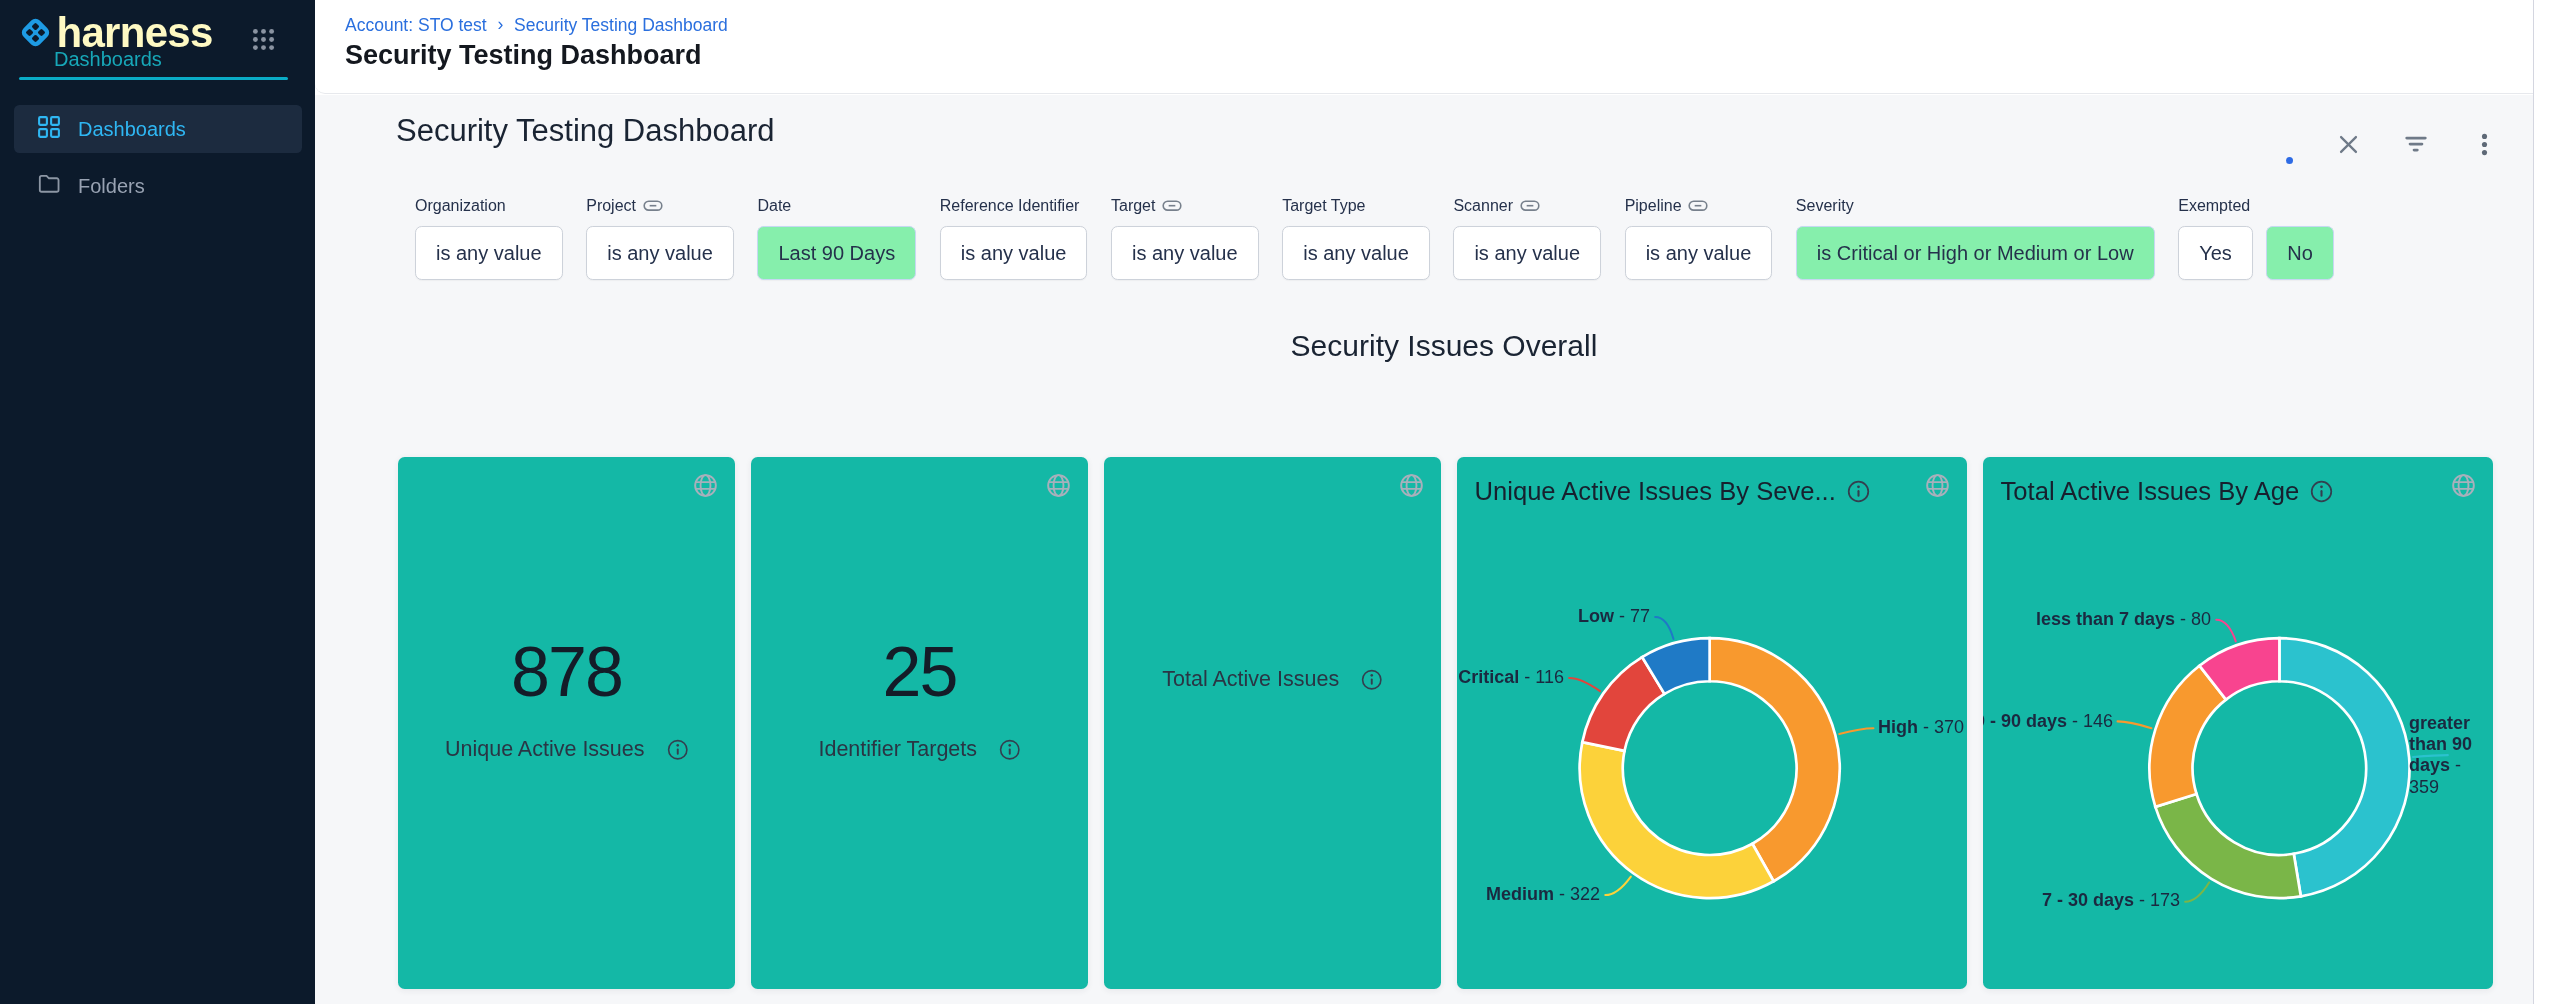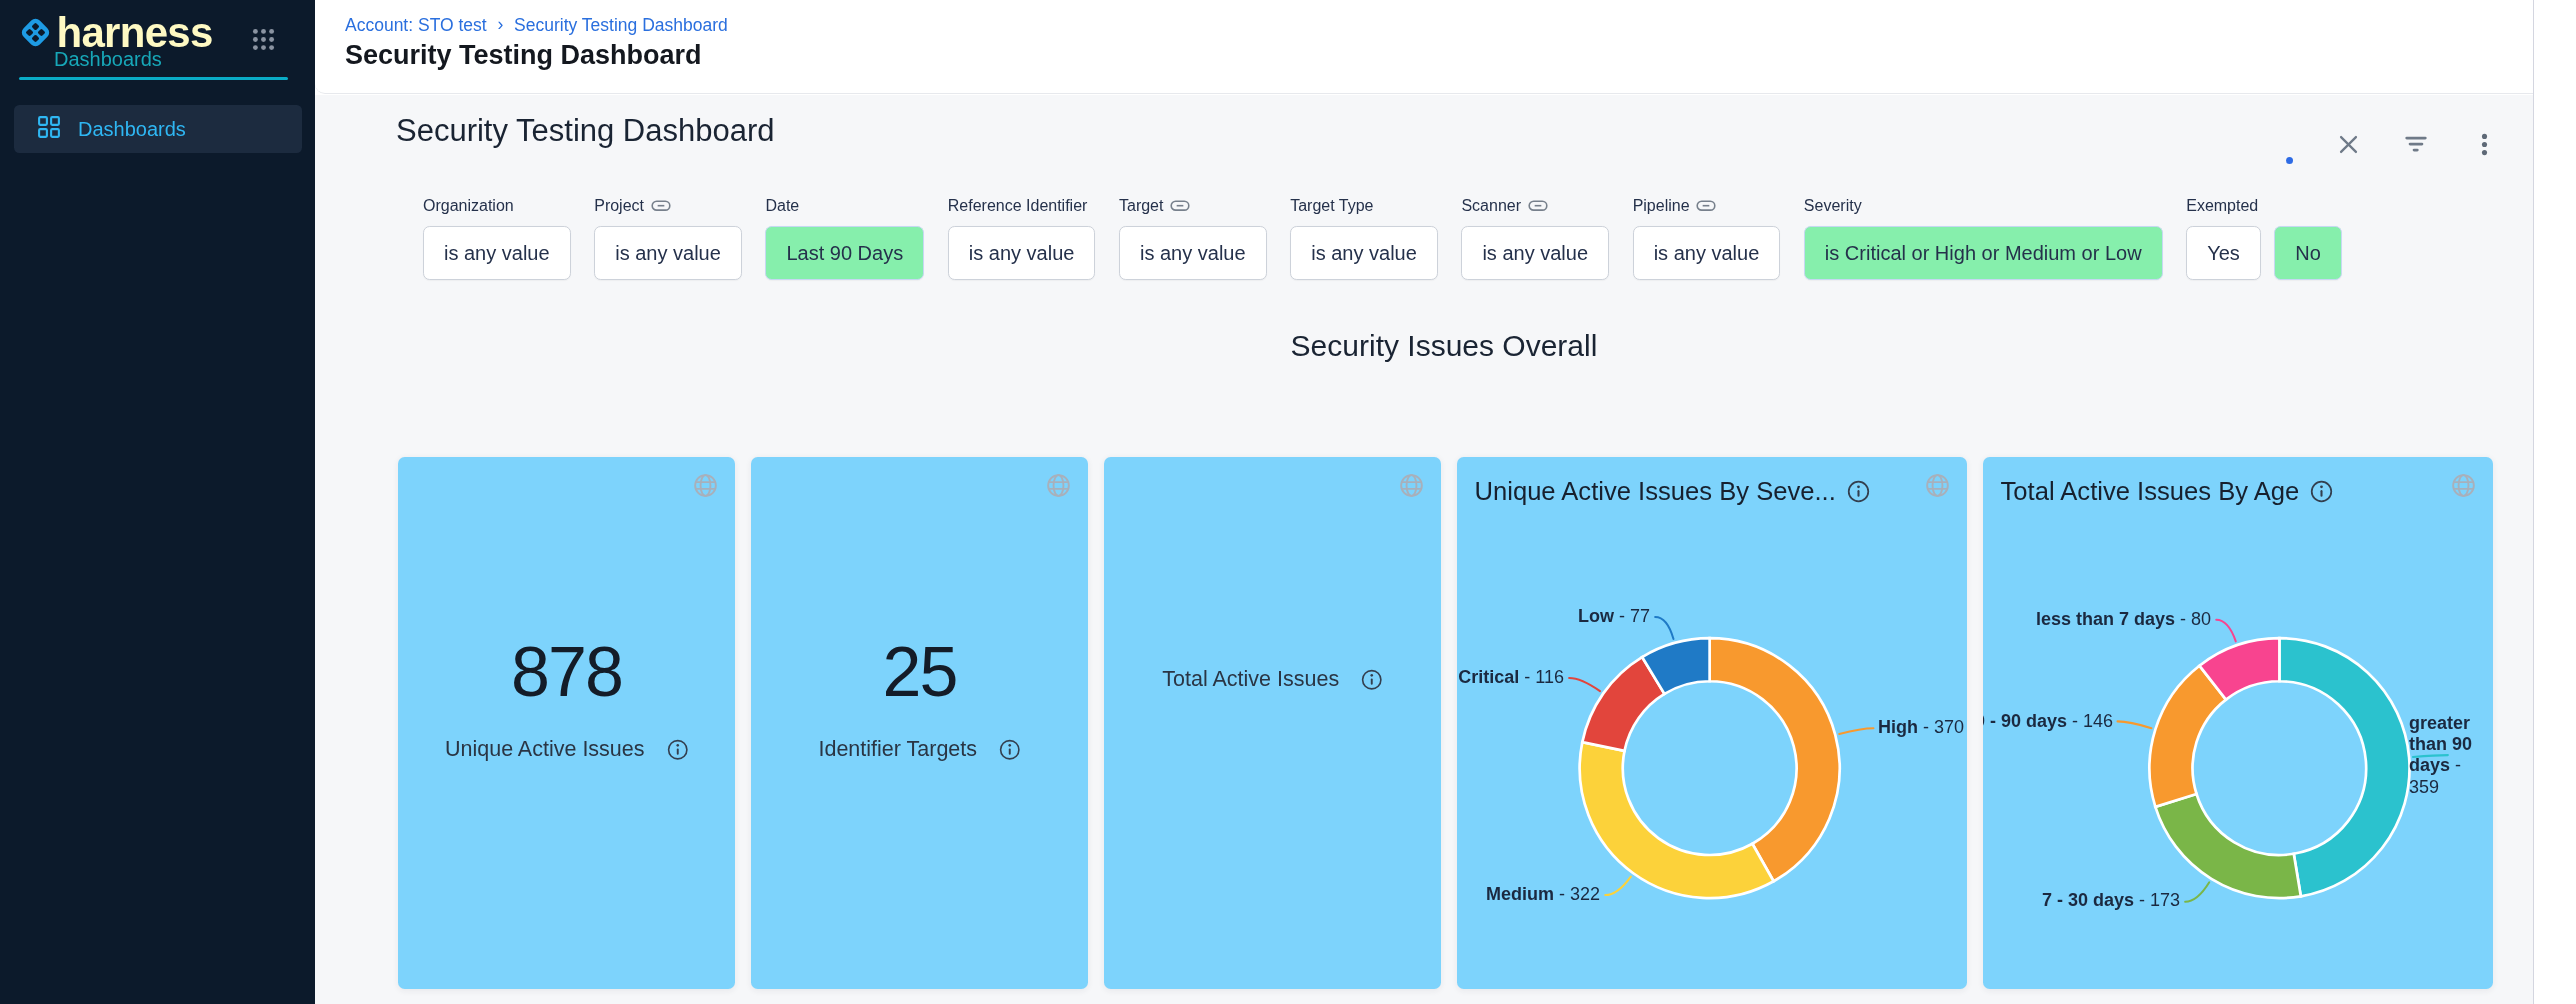--- a/index.html
+++ b/index.html
@@ -27,33 +27,33 @@
   .page-title { position:absolute; left:30px; top:40px; font-size:27px; font-weight:700; color:#14181F; }
 
   
   .panel { position:absolute; left:0; top:95px; right:0; bottom:0; background:#F6F7F9; overflow:hidden; }
   .panel-title { position:absolute; left:81px; top:17.5px; font-size:31px; font-weight:400; color:#1A2433; }
   .panel-actions { position:absolute; right:77px; top:34px; display:flex; gap:38px; }
   .icon-btn { width:30px; height:30px; background:none; border:none; cursor:pointer; display:flex; align-items:center; justify-content:center; }
   .cursor-dot { position:absolute; left:1971px; top:62px; width:7.4px; height:7.4px; border-radius:50%; background:#2E6BE5; }
 
   
-  .filters { position:absolute; left:100px; top:101px; display:flex; gap:23.6px; align-items:flex-start;margin-left:8px; }
+  .filters { position:absolute; left:100px; top:101px; display:flex; gap:23.6px; align-items:flex-start; }
   .filter-group { display:flex; flex-direction:column; }
   .filter-label-row { display:flex; align-items:center; gap:6.7px; margin-bottom:10px; height:20px; }
   .filter-label { font-size:16px; color:#25314B; }
   .chip-row { display:flex; gap:13.5px; }
   .chip { height:54px; display:flex; align-items:center; padding:0 20px; background:#fff; border:1.3px solid #CDD2DA; border-radius:6.7px; font-size:20px; color:#25314B; cursor:pointer; box-shadow:0 0.7px 1.3px rgba(0,0,0,.04); white-space:nowrap; }
   .chip.hl { background:#86efac; border-color:#C6D8F2; }
 
   .section-title { position:absolute; left:83px; top:234px; width:2092px; text-align:center; font-size:30px; color:#1A2433; }
 
   
   .cards { position:absolute; left:83px; top:362px; display:flex; gap:16px; }
-  .card { position:relative; background:#7dd3fc; border-radius:6.7px; box-shadow:0 1.3px 6.7px rgba(40,41,61,.07); height:532px; overflow:hidden; }
+  .card { position:relative; background:#14b8a6; border-radius:6.7px; box-shadow:0 1.3px 6.7px rgba(40,41,61,.07); height:532px; overflow:hidden; }
   .stat-card { width:337px; display:flex; flex-direction:column; align-items:center; padding-top:180px; }
   .donut-card { width:510px; }
   .globe-btn { position:absolute; top:15px; right:16px; background:none; border:none; cursor:pointer; }
   .stat-value { font-size:70px; letter-spacing:-2px; color:#141C28; line-height:1; }
   .stat-label-row { margin-top:30px; display:flex; align-items:center; gap:22px; font-size:21.5px; color:#2A3544; }
   .donut-head { position:absolute; left:17.5px; top:20px; right:67px; display:flex; align-items:center; gap:10.8px; }
   .donut-title { font-size:25.6px; color:#17202E; white-space:nowrap; overflow:hidden; }
   .donut-svg { position:absolute; left:0; top:0; }
   .donut-label { position:absolute; font-size:18px; color:#1B2940; line-height:1.18; white-space:nowrap; }
   .donut-label b { font-weight:700; }
@@ -104,20 +104,28 @@
         <span>
           <svg width="24" height="24" viewBox="0 0 34 34" fill="none" stroke="#2FB7F3" stroke-width="3">
             <rect x="3" y="3" width="11" height="11" rx="1.5"></rect>
             <rect x="20" y="3" width="11" height="11" rx="1.5"></rect>
             <rect x="3" y="20" width="11" height="11" rx="1.5"></rect>
             <rect x="20" y="20" width="11" height="11" rx="1.5"></rect>
           </svg>
         </span>
         <span>Dashboards</span>
       </div>
+      <div class="nav-item">
+        <span>
+          <svg width="24" height="24" viewBox="0 0 34 34" fill="none" stroke="#8C96A4" stroke-width="2.6">
+            <path d="M4 8a2.5 2.5 0 0 1 2.5-2.5h7l3.4 3.4H28A2.5 2.5 0 0 1 30.5 11.5v14A2.5 2.5 0 0 1 28 28H6.5A2.5 2.5 0 0 1 4 25.5z"></path>
+          </svg>
+        </span>
+        <span>Folders</span>
+      </div>
     </nav>
   </aside>
 
   <div class="main">
     <header class="topbar">
       <div class="breadcrumb">
         <a>Account: STO test</a>
         <span class="crumb-sep">›</span>
         <a>Security Testing Dashboard</a>
       </div>

